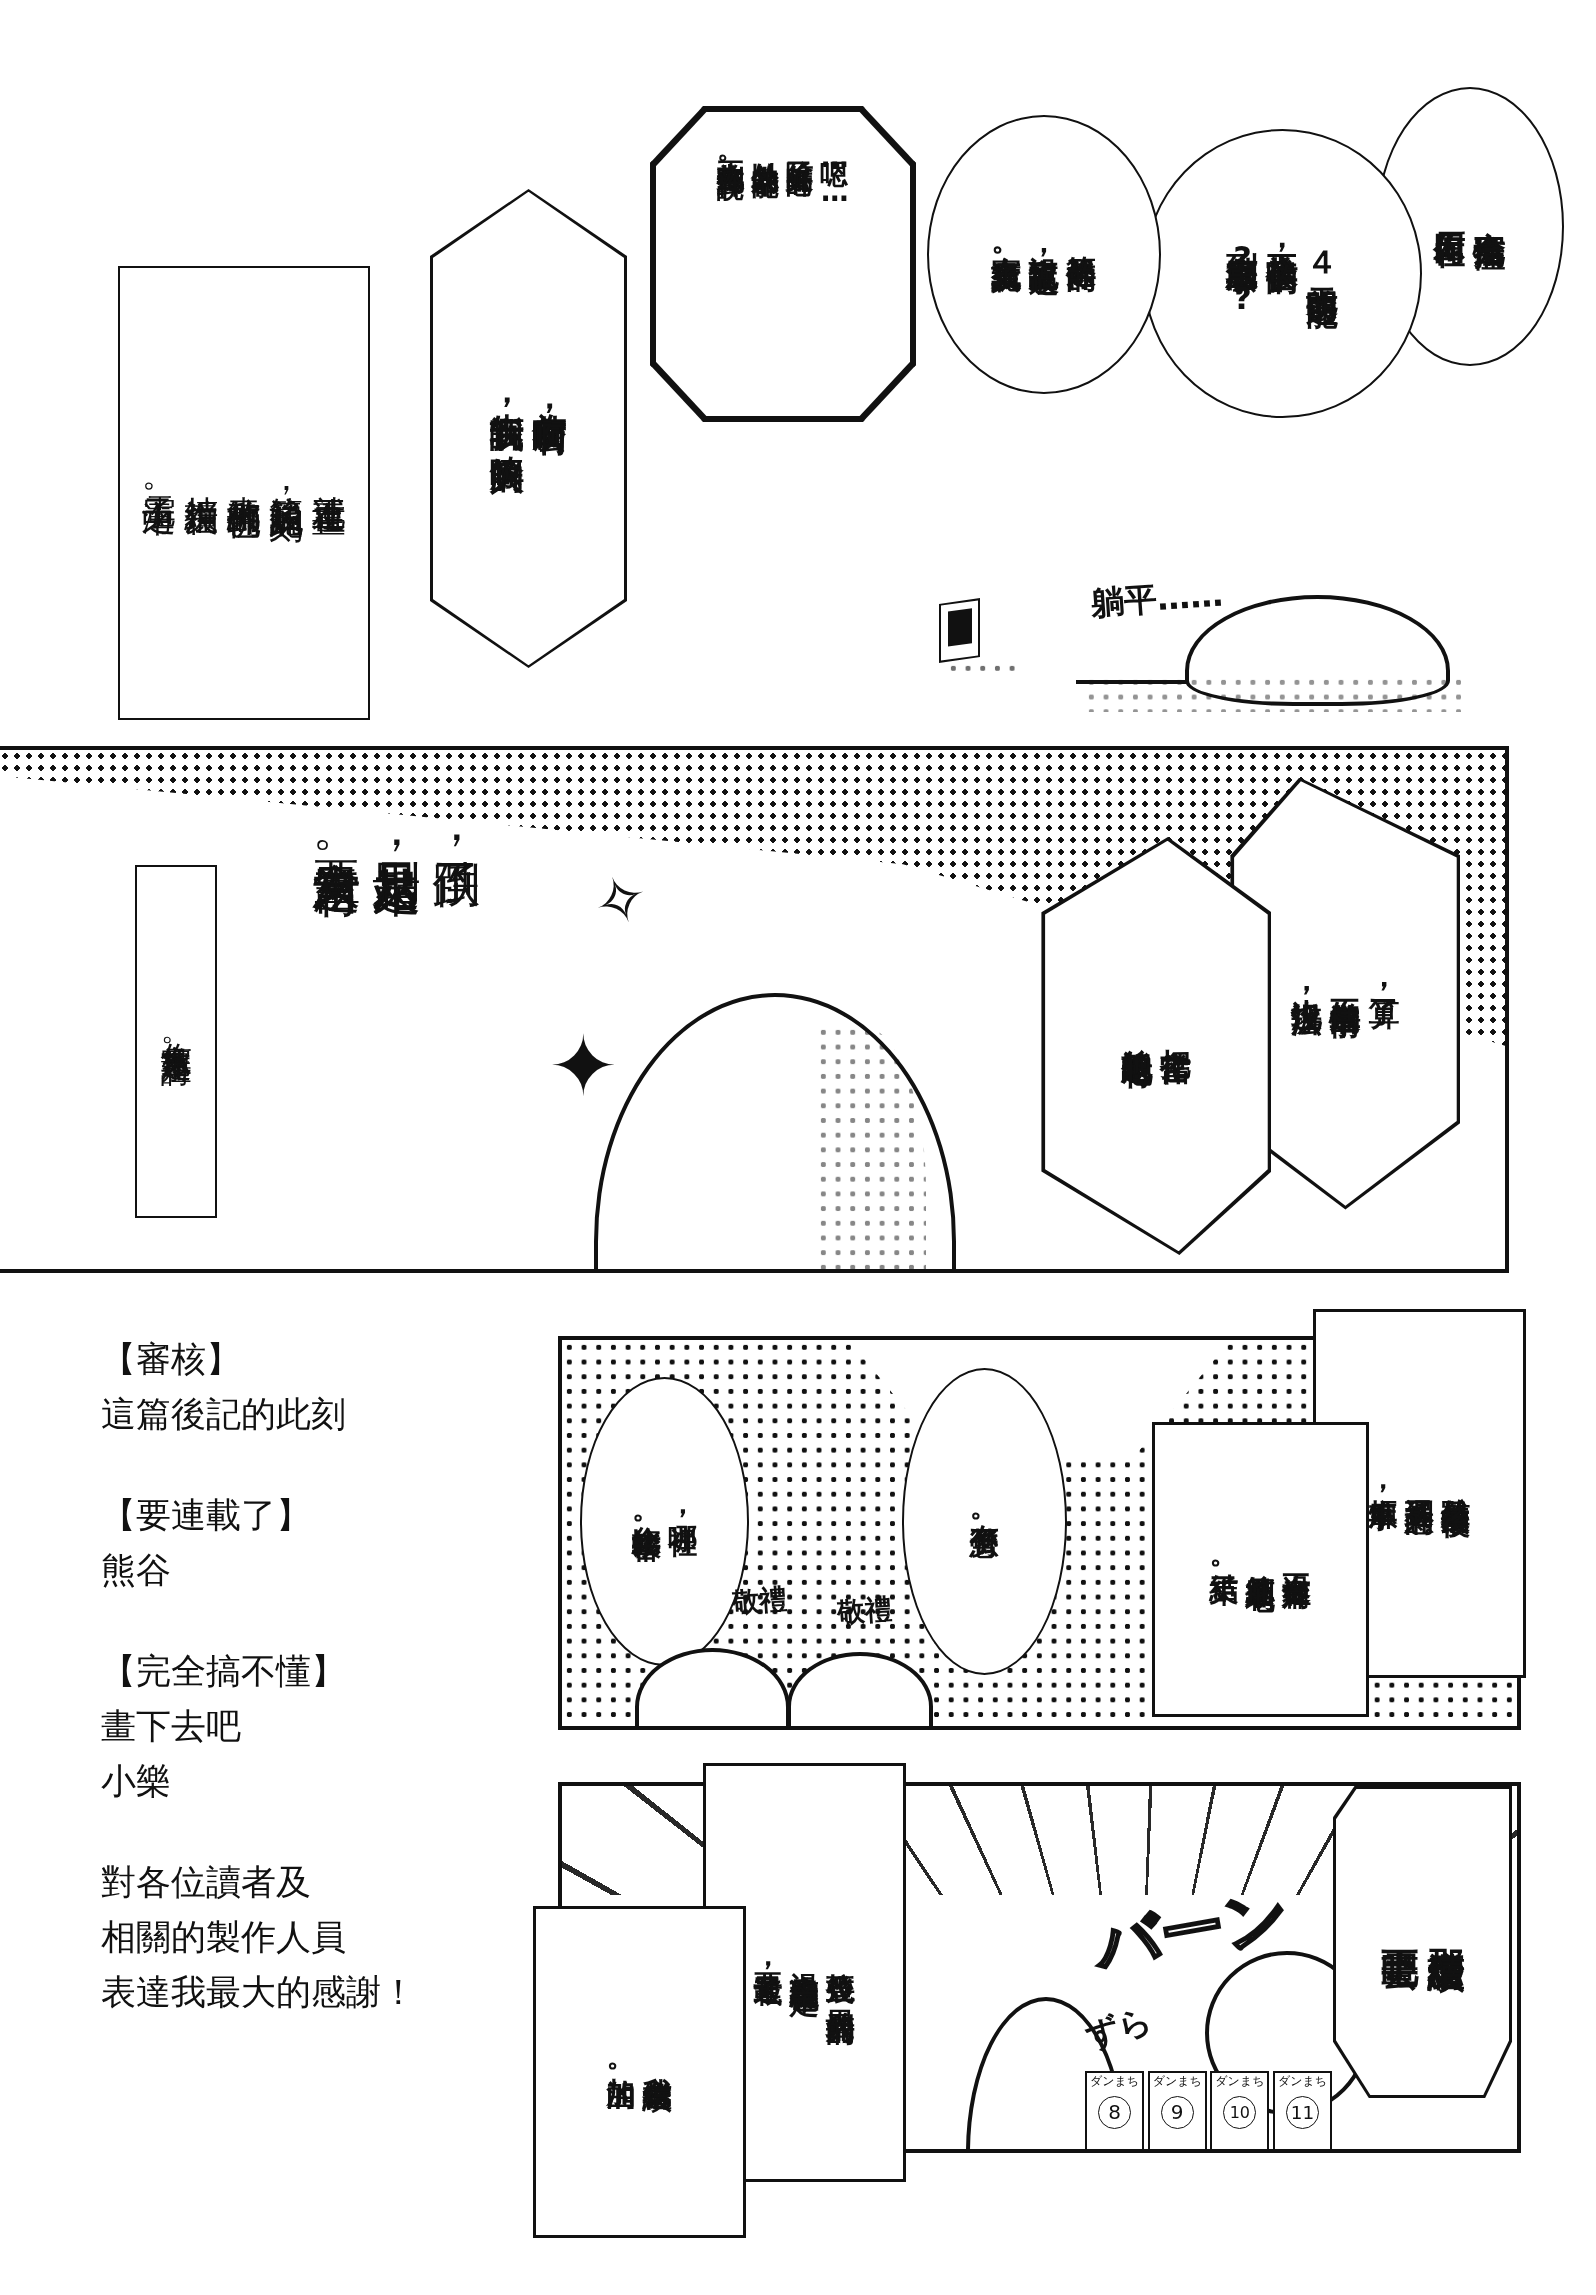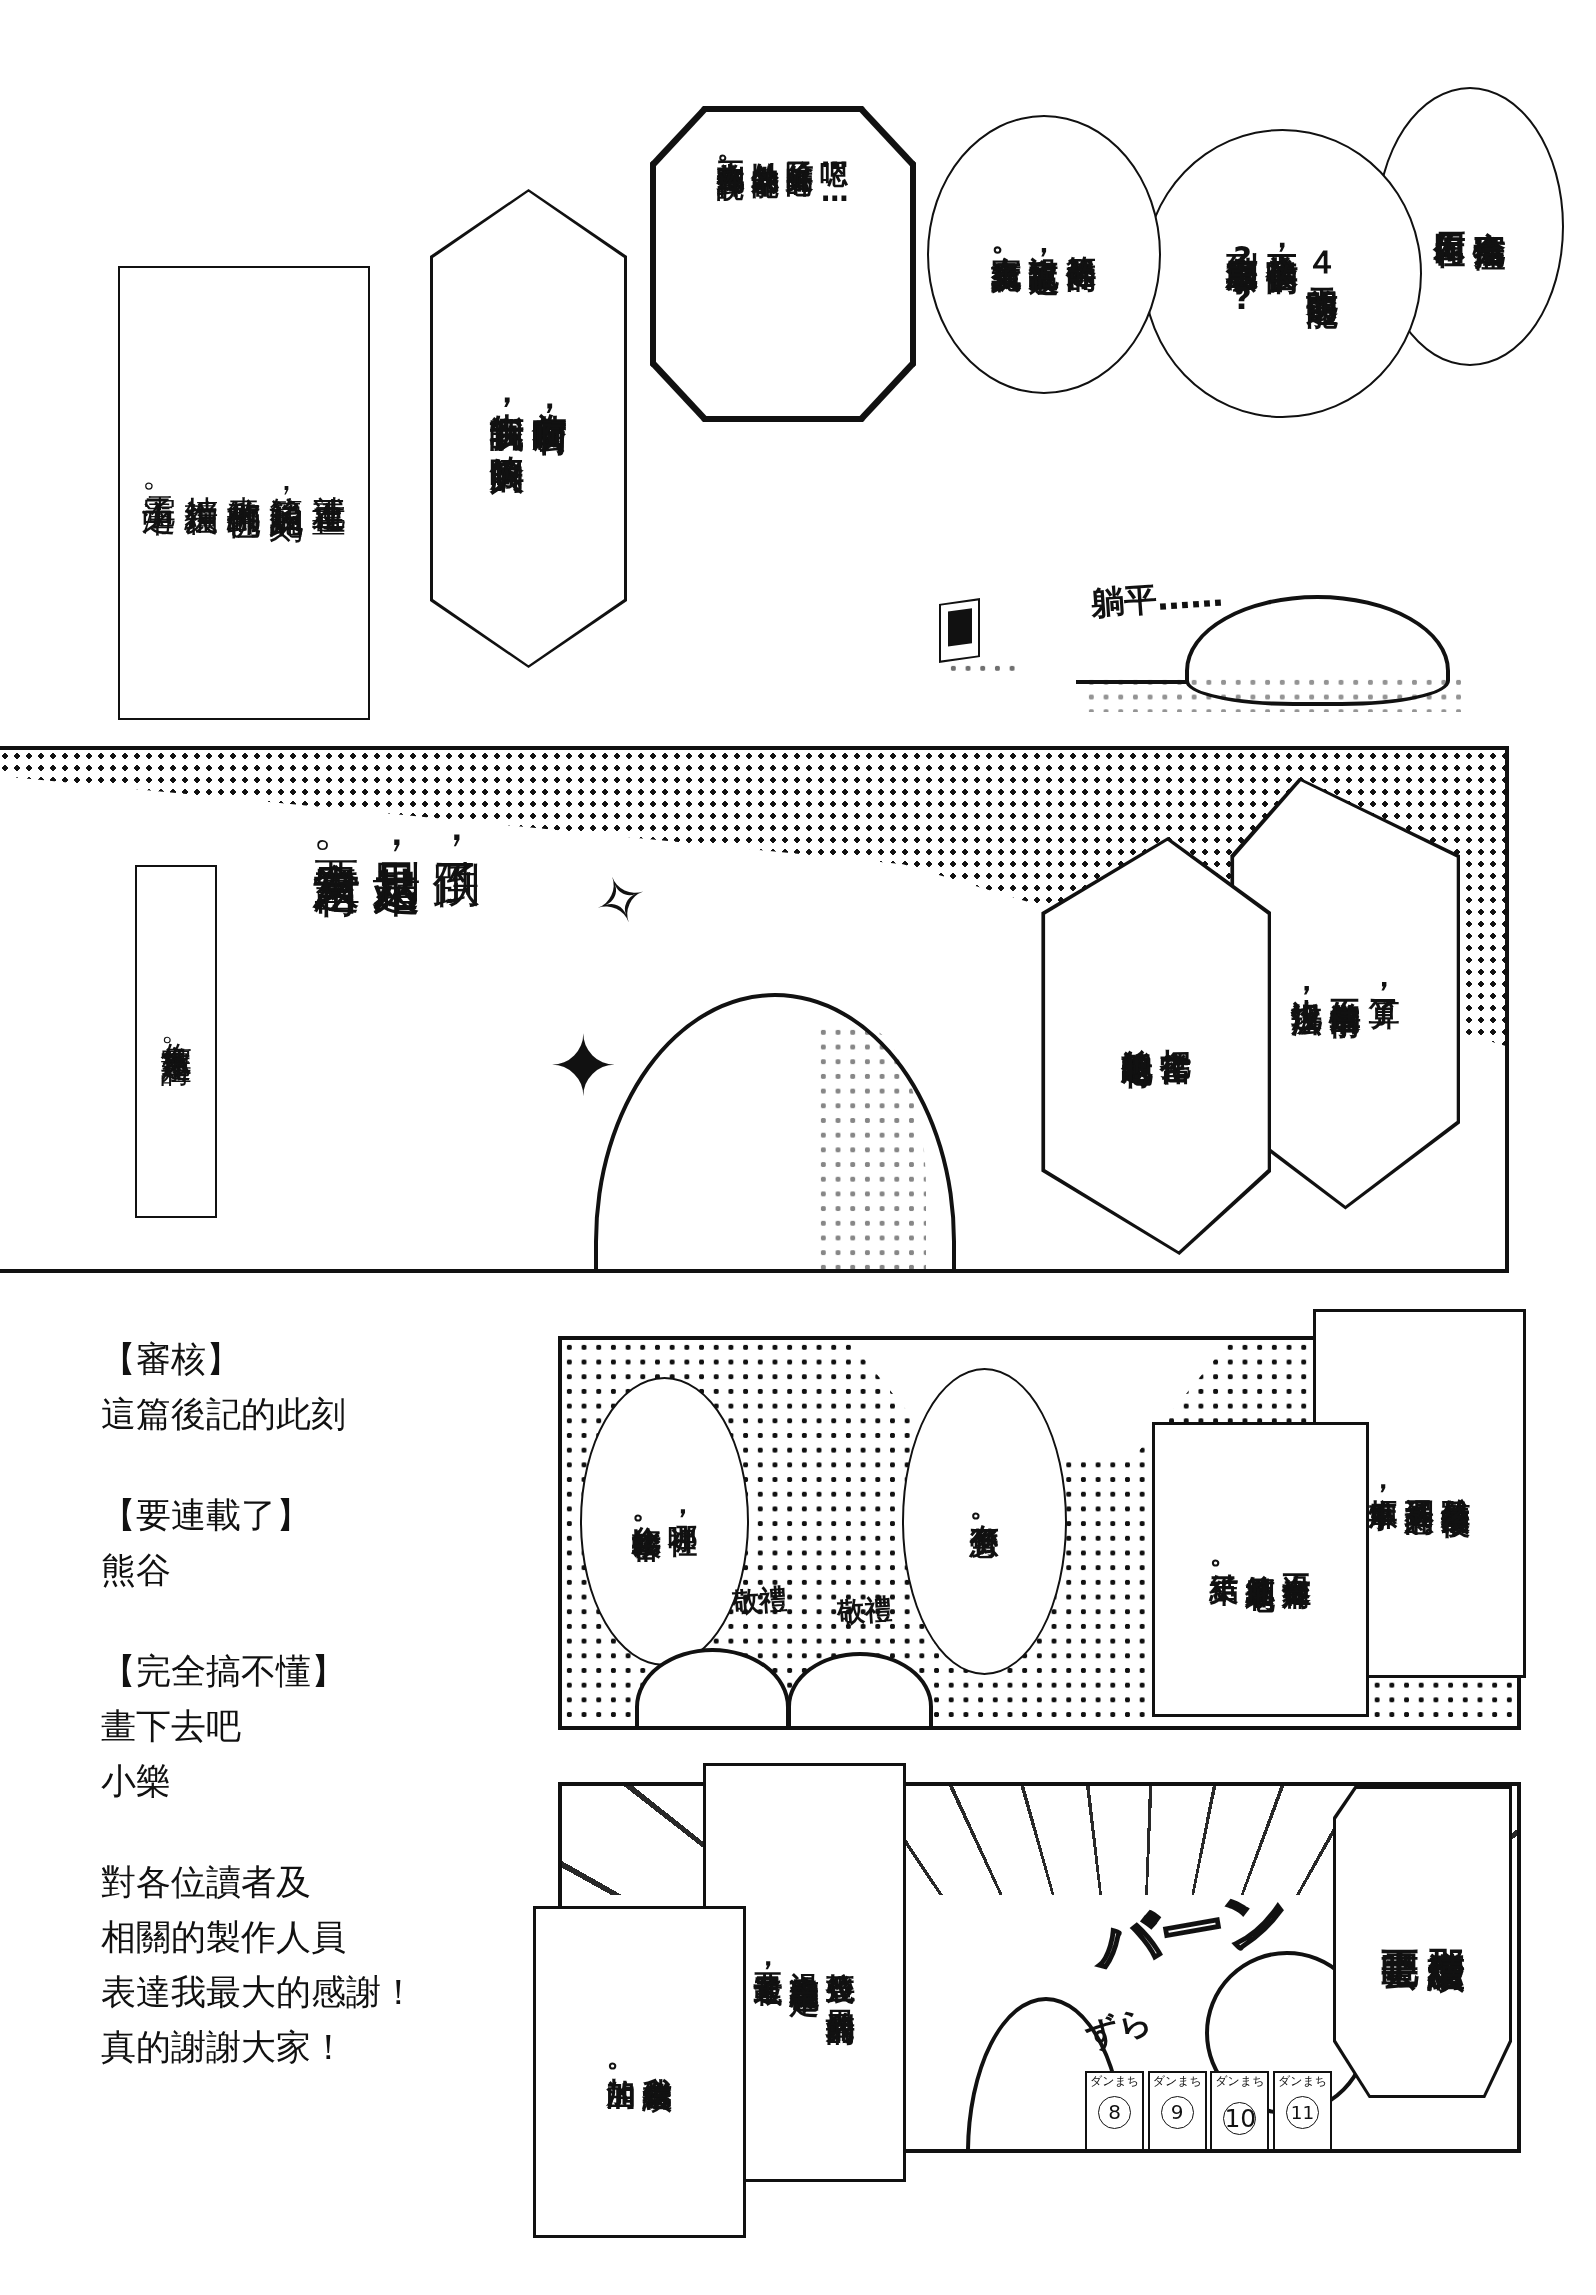--- a/index.html
+++ b/index.html
@@ -106,21 +106,20 @@
   <div>【要連載了】</div>
   <div>熊谷</div>
   <div class="gap"></div>
   <div>【完全搞不懂】</div>
   <div>畫下去吧</div>
   <div>小樂</div>
   <div class="gap"></div>
   <div>對各位讀者及</div>
   <div>相關的製作人員</div>
   <div>表達我最大的感謝！</div>
-  <div>真的謝謝大家！</div>
 </div>
 
 <div class="panel" style="left:558px;top:1336px;width:955px;height:386px;">
   <div class="abs dots-fine" style="left:0;top:0;width:100%;height:100%;clip-path:polygon(0 0,100% 0,100% 100%,0 100%,0 0,30% 0,40% 30%,60% 30%,70% 0);"></div>
   <div class="bubble-oval" style="left:18.4px;top:37px;width:165px;height:285px;">
     <div class="vt" style="font-size:29px;">哪裡，
 您比較辛苦。</div>
   </div>
   <div class="bubble-oval" style="left:340px;top:27.5px;width:161px;height:303px;">
     <div class="vt" style="font-size:29px;">有勞您了。</div>
@@ -151,21 +150,21 @@
     <div class="abs" style="position:relative;width:55px;height:78px;border:2.8px solid #111;background:#fff;text-align:center;font-size:12px;">
       <div>ダンまち</div>
       <div style="margin:5.5px auto;width:31px;height:31px;border:1.8px solid #111;border-radius:50%;font-size:20px;line-height:31px;">8</div>
     </div>
     <div class="abs" style="position:relative;width:55px;height:78px;border:2.8px solid #111;background:#fff;text-align:center;font-size:12px;">
       <div>ダンまち</div>
       <div style="margin:5.5px auto;width:31px;height:31px;border:1.8px solid #111;border-radius:50%;font-size:20px;line-height:31px;">9</div>
     </div>
     <div class="abs" style="position:relative;width:55px;height:78px;border:2.8px solid #111;background:#fff;text-align:center;font-size:12px;">
       <div>ダンまち</div>
-      <div style="margin:12px auto;width:31px;height:31px;border:1.8px solid #111;border-radius:50%;font-size:25px;line-height:31px;">10</div>
+      <div style="margin:6px auto;width:31px;height:31px;border:1.8px solid #111;border-radius:50%;font-size:16px;line-height:31px;">10</div>
     </div>
     <div class="abs" style="position:relative;width:55px;height:78px;border:2.8px solid #111;background:#fff;text-align:center;font-size:12px;">
       <div>ダンまち</div>
       <div style="margin:5.5px auto;width:31px;height:31px;border:1.8px solid #111;border-radius:50%;font-size:18.4px;line-height:31px;">11</div>
     </div>
   </div>
   <div class="abs" style="left:771px;top:0;width:179px;height:312px;background:#111;clip-path:polygon(12% 0,100% 0,100% 82%,85% 100%,20% 100%,0 82%,0 10%);">
     <div style="position:absolute;inset:2.8px;background:#fff;clip-path:polygon(12% 0,100% 0,100% 82%,85% 100%,20% 100%,0 82%,0 10%);display:flex;align-items:center;justify-content:center;">
       <div class="vt" style="font-size:37px;font-weight:900;">那麼請繼續
 畫下去吧！</div>

